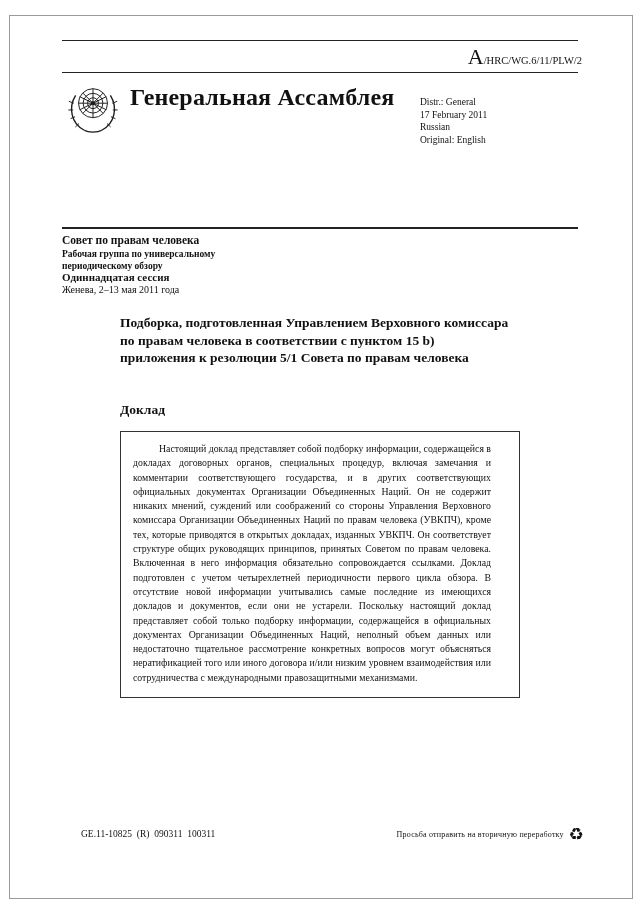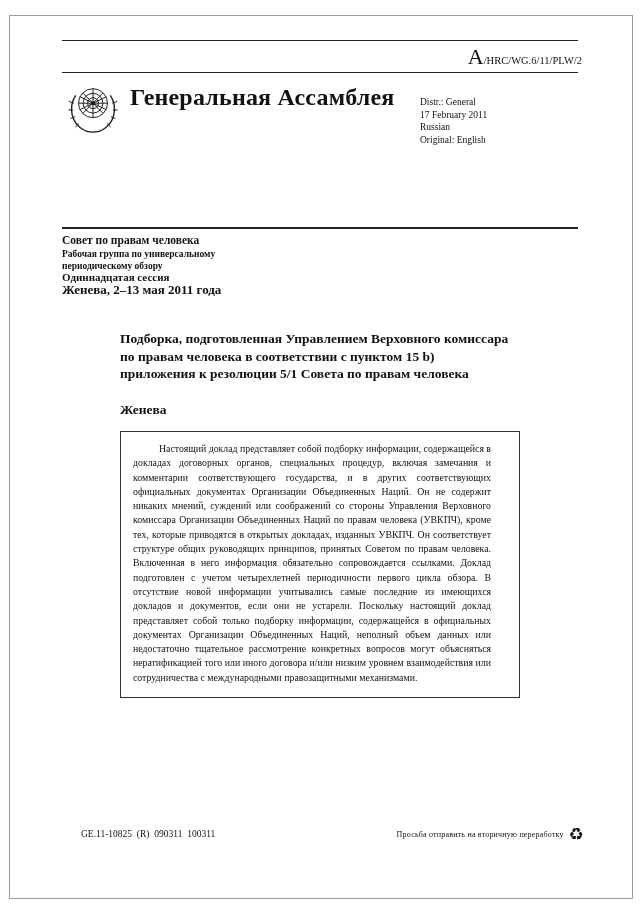--- a/index.html
+++ b/index.html
@@ -31,23 +31,23 @@
     font-size:24px;font-weight:bold;letter-spacing:.2px;
   }
   .distr-block{
     position:absolute;left:420px;top:96px;
     font-size:9.5px;line-height:12.5px;
   }
   .council-block{position:absolute;left:62px;top:234px;}
   .council{font-size:11.5px;font-weight:bold;margin-bottom:3px;}
   .wg-line{font-size:9.5px;font-weight:bold;line-height:11.5px;}
   .session{font-size:11px;font-weight:bold;line-height:11.5px;}
-  .venue{font-size:13px;font-weight:bold;line-height:11.5px;}
+  .venue{font-size:10px;font-weight:normal;line-height:11.5px;}
   .doc-title{
-    position:absolute;left:120px;top:330px;width:390px;
+    position:absolute;left:120px;top:314px;width:390px;
     font-size:13.5px;font-weight:bold;line-height:17.5px;
   }
   .country{
     position:absolute;left:120px;top:402px;
     font-size:13.5px;font-weight:bold;
   }
   .summary-box{
     position:absolute;left:120px;top:431px;width:400px;
     box-sizing:border-box;border:1px solid #333;
     padding:10px 28px 12px 12px;
@@ -121,21 +121,21 @@
   <div class="council-block">
     <div class="council">Совет по правам человека</div>
     <div class="wg-line">Рабочая группа по универсальному</div>
     <div class="wg-line">периодическому обзору</div>
     <div class="session">Одиннадцатая сессия</div>
     <div class="venue">Женева, 2–13 мая 2011 года</div>
   </div>
 
   <div class="doc-title">Подборка, подготовленная Управлением Верховного комиссара по правам человека в соответствии с пунктом 15 b) приложения к резолюции 5/1 Совета по правам человека</div>
 
-  <div class="country">Женева</div>
+  <div class="country">Доклад</div>
 
   <div class="summary-box">
     <p>Настоящий доклад представляет собой подборку информации, содержащейся в докладах договорных органов, специальных процедур, включая замечания и комментарии соответствующего государства, и в других соответствующих официальных документах Организации Объединенных Наций. Он не содержит никаких мнений, суждений или соображений со стороны Управления Верховного комиссара Организации Объединенных Наций по правам человека (УВКПЧ), кроме тех, которые приводятся в открытых докладах, изданных УВКПЧ. Он соответствует структуре общих руководящих принципов, принятых Советом по правам человека. Включенная в него информация обязательно сопровождается ссылками. Доклад подготовлен с учетом четырехлетней периодичности первого цикла обзора. В отсутствие новой информации учитывались самые последние из имеющихся докладов и документов, если они не устарели. Поскольку настоящий доклад представляет собой только подборку информации, содержащейся в официальных документах Организации Объединенных Наций, неполный объем данных или недостаточно тщательное рассмотрение конкретных вопросов могут объясняться нератификацией того или иного договора и/или низким уровнем взаимодействия или сотрудничества с международными правозащитными механизмами.</p>
   </div>
 
   <div class="footer-left">GE.11-10825  (R)  090311  100311</div>
 
   <div class="footer-right">
     <span class="recycle-note">Просьба отправить на вторичную переработку</span>
     <span class="recycle-icon">♻</span>

